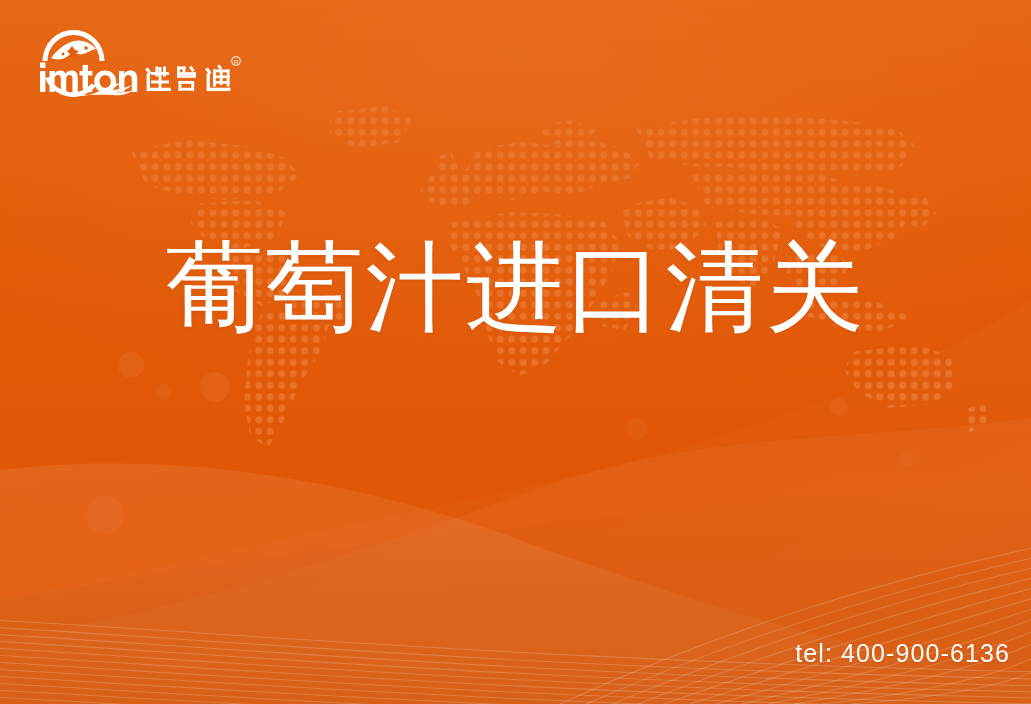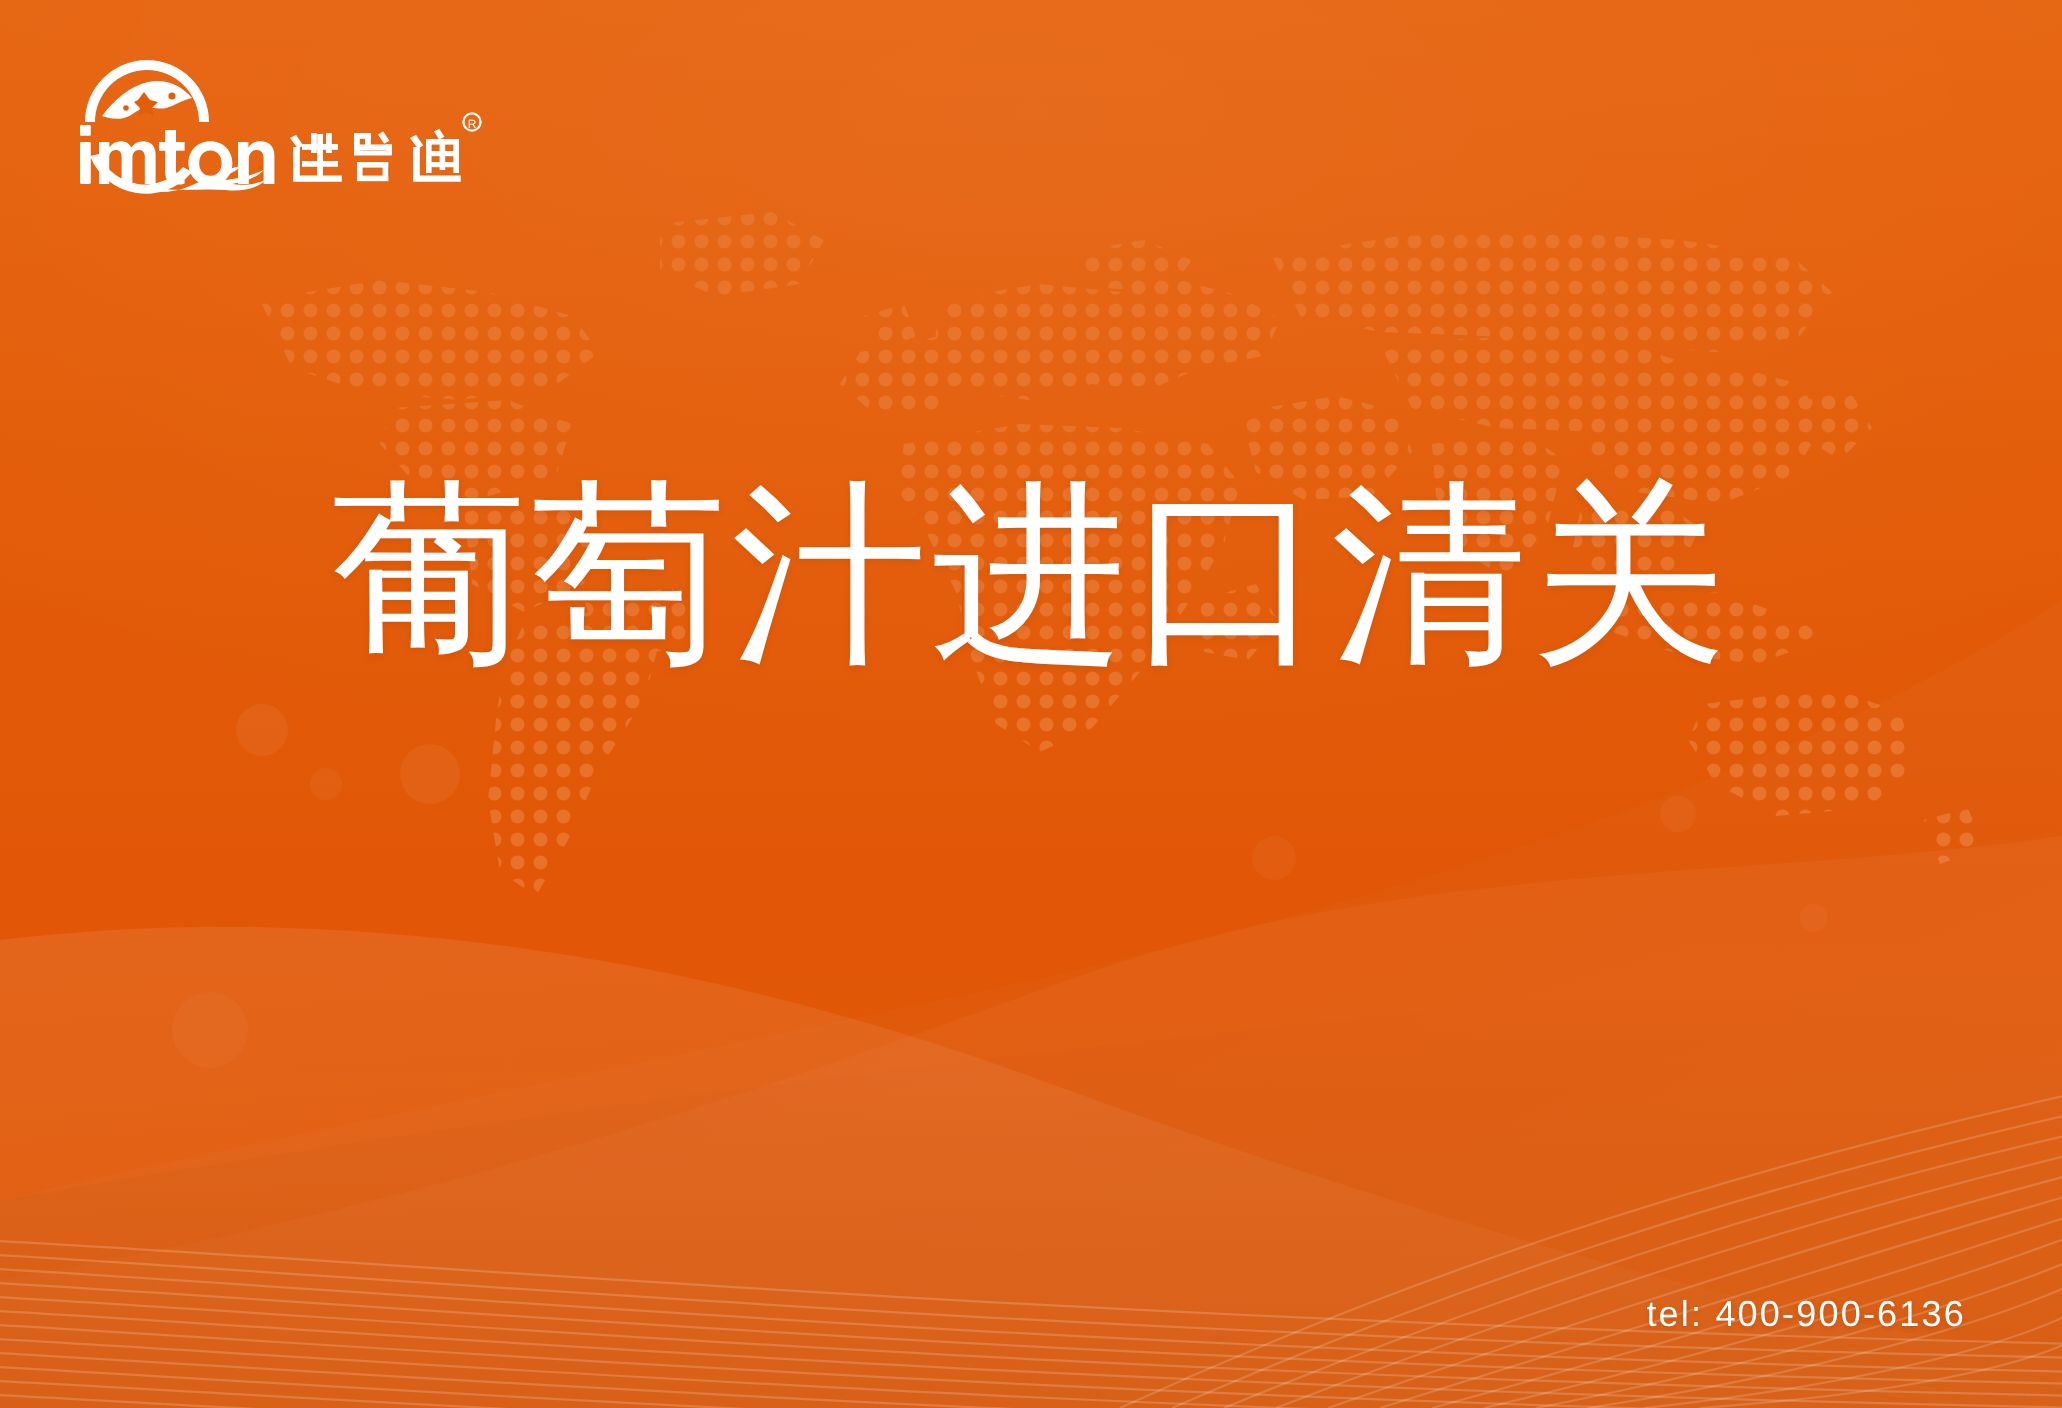--- a/index.html
+++ b/index.html
@@ -84,25 +84,25 @@
     text-shadow: 0 1px 3px rgba(150,55,0,0.18);
     white-space: nowrap;
   }
   .headline .line {
     display: block;
   }
 
   
   .tel {
     position: absolute;
-    right: 48px;
+    right: 21px;
     bottom: 36px;
     color: #ffffff;
     font-family: "Liberation Sans", "DejaVu Sans", sans-serif;
-    font-size: 18px;
+    font-size: 25px;
     letter-spacing: 1.1px;
     text-shadow: 0 1px 2px rgba(140,50,0,0.25);
   }
 </style>
 </head>
 <body>
 
 <div id="poster">
 
   <div class="bg-layer bg-tone"></div>

